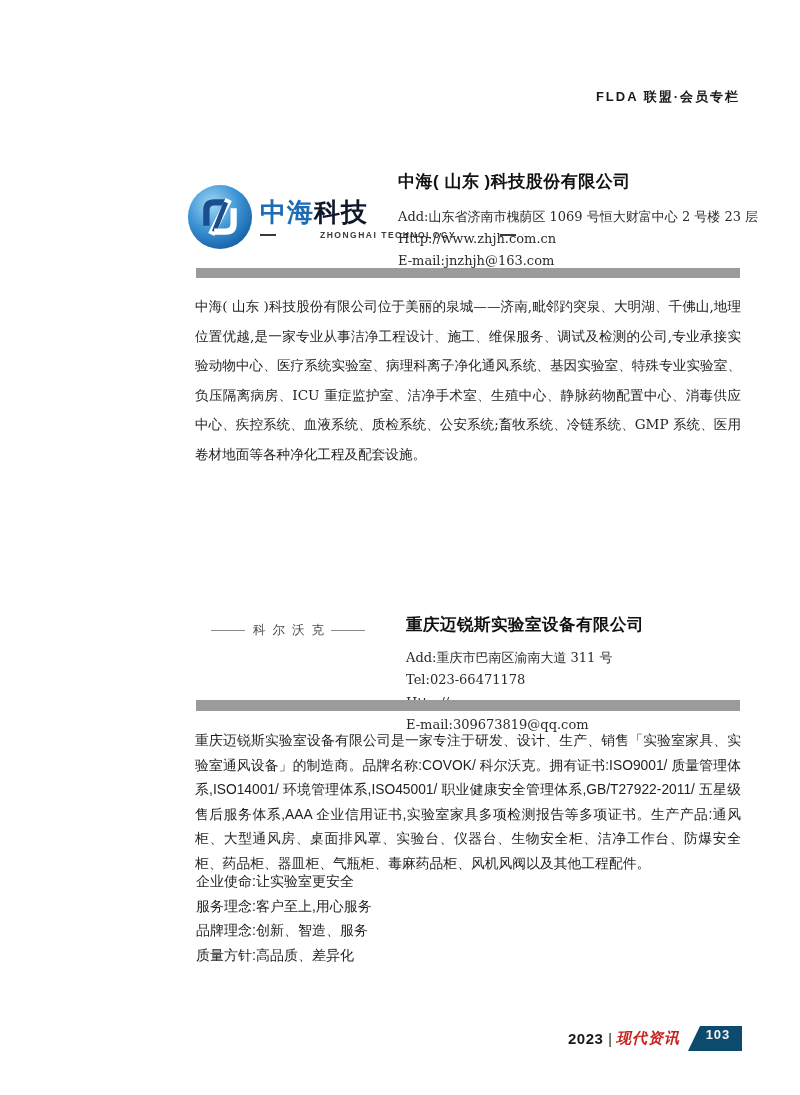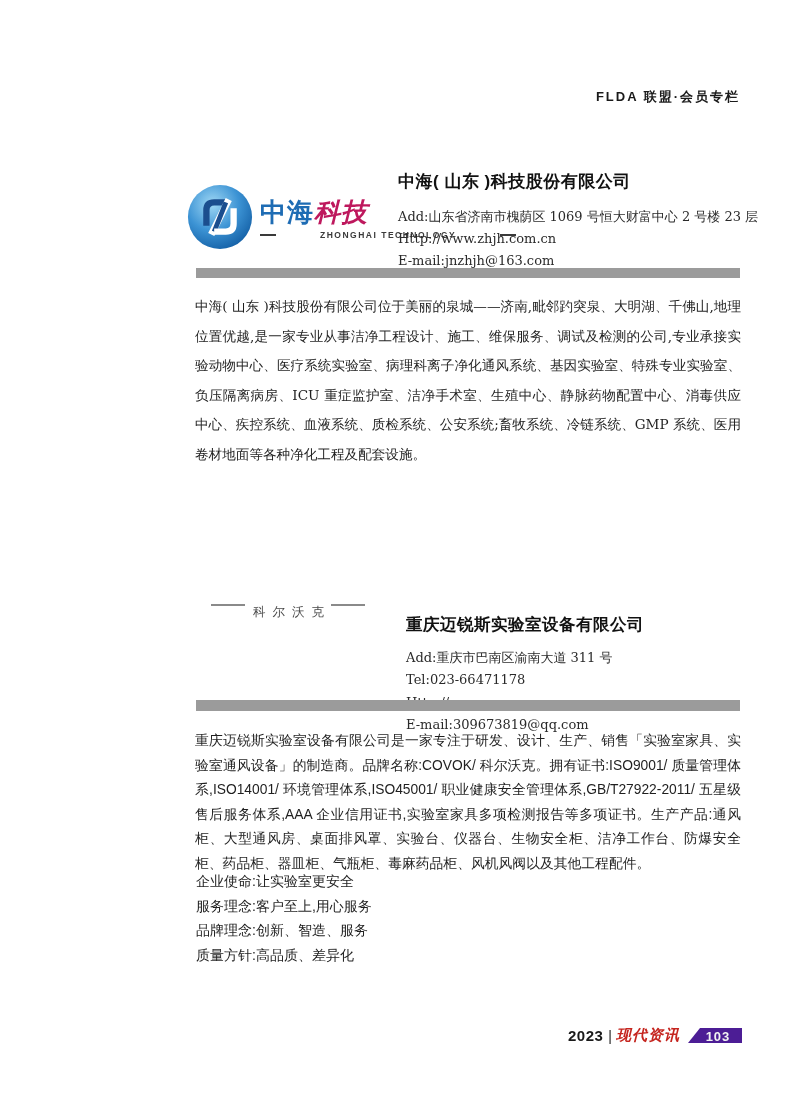--- a/index.html
+++ b/index.html
@@ -13,55 +13,55 @@
   .hdr {
     position:absolute; top:88px; right:60px;
     font-size:13px; font-weight:bold; color:#1a1a1a; letter-spacing:2px;
   }
   
   .logo1 { position:absolute; left:186px; top:183px; width:200px; }
   .logo1-row { display:flex; align-items:center; }
   .logo1-txt { margin-left:6px; }
   .logo1-name { font-size:26px; font-weight:bold; letter-spacing:1px; line-height:1; font-family:"Liberation Sans",sans-serif; }
   .logo1-name .p1 { color:#1e6cb4; }
-  .logo1-name .p2 { color:#be185d;font-style:italic; }
+  .logo1-name .p2 { color:#0f172a; }
   .logo1-sub { display:flex; align-items:center; margin-top:5px;gap:40px; }
   .logo1-sub .dash { width:16px; height:2px; background:#3a3a3a; }
   .logo1-sub .t { font-size:8.5px; font-weight:bold; color:#3a3a3a; letter-spacing:1.5px; margin:0 4px; white-space:nowrap; }
   .det1 { position:absolute; left:398px; top:170px; width:345px; }
   .co-title { font-size:17px; font-weight:bold; color:#111; letter-spacing:0.5px; }
   .contacts { margin-top:13px; font-family:"DejaVu Serif","Liberation Serif",serif; font-size:13px; color:#2a2a2a; }
   .contacts div { line-height:22px; white-space:nowrap; }
   .divider { position:absolute; left:196px; width:544px; background:#9b9b9b; }
   .div1 { top:268px; height:10px; }
   .div2 { top:700px; height:11px; }
   .para { position:absolute; left:195px; width:546px; text-align:justify; color:#1f1f1f; }
   .para1 { top:292px; font-family:"DejaVu Serif","Liberation Serif",serif; font-size:13.6px; line-height:29.5px; }
   .para2 { top:729px; font-family:"Liberation Sans",sans-serif; font-size:13.8px; line-height:24.6px; }
   
   .logo2 { position:absolute; left:203px; top:594px; width:170px; text-align:center; }
   .logo2-word { display:flex; align-items:flex-end; justify-content:center; }
   .logo2-word .w { font-size:37px; font-weight:bold; color:#1e6cb4; line-height:1; letter-spacing:1px; font-family:"Liberation Sans",sans-serif; }
   .logo2-v { margin:0 1px; }
-  .logo2-sub { display:flex; align-items:flex-start; justify-content:center; margin-top:10px; }
+  .logo2-sub { display:flex; align-items:center; justify-content:center; margin-top:28px; }
   .logo2-sub .line { width:34px; height:1.5px; background:#8a8a8a; }
   .logo2-sub .t { font-size:12.5px; color:#4a4a4a; letter-spacing:7px; margin-left:8px; white-space:nowrap; }
   .det2 { position:absolute; left:406px; top:586px; width:340px;margin-top:28px; }
   .det2 .co-title { font-size:16.5px; }
   .det2 .contacts { margin-top:11px; }
   .det2 .contacts div { line-height:22.3px; }
   
   .mottos { position:absolute; left:196px; top:869px; font-size:14px; color:#1f1f1f; font-family:"Liberation Sans",sans-serif; }
   .mottos div { line-height:24.6px; }
   
   .ftr { position:absolute; top:1026px; right:58px; display:flex; align-items:center;margin-left:32px; }
   .ftr-year { font-size:15px; font-weight:bold; color:#1a1a1a; letter-spacing:0.5px; }
   .ftr-sep { font-size:14px; color:#1a1a1a; margin:0 4px 0 5px; font-weight:normal; transform:scaleY(1.1); }
   .ftr-brand { font-size:15px; font-weight:bold; font-style:italic; color:#c5251f; font-family:"DejaVu Serif","Liberation Serif",serif; letter-spacing:1px; margin-right:8px; }
-  .ftr-badge { width:54px; height:15px; background:#4c1d95; clip-path:polygon(12px 0, 100% 0, 100% 100%, 0 100%); color:#f2f2f2; font-size:13px; font-weight:bold; text-align:center; line-height:17px; letter-spacing:1px; padding-left:6px; }
+  .ftr-badge { width:54px; height:25px; background:#0c4a6e; clip-path:polygon(12px 0, 100% 0, 100% 100%, 0 100%); color:#f2f2f2; font-size:13px; font-weight:bold; text-align:center; line-height:17px; letter-spacing:1px; padding-left:6px; }
 </style>
 </head>
 <body>
 
 <div class="page">
 
   <div class="hdr">FLDA 联盟·会员专栏</div>
 
   <div class="logo1">
     <div class="logo1-row">

